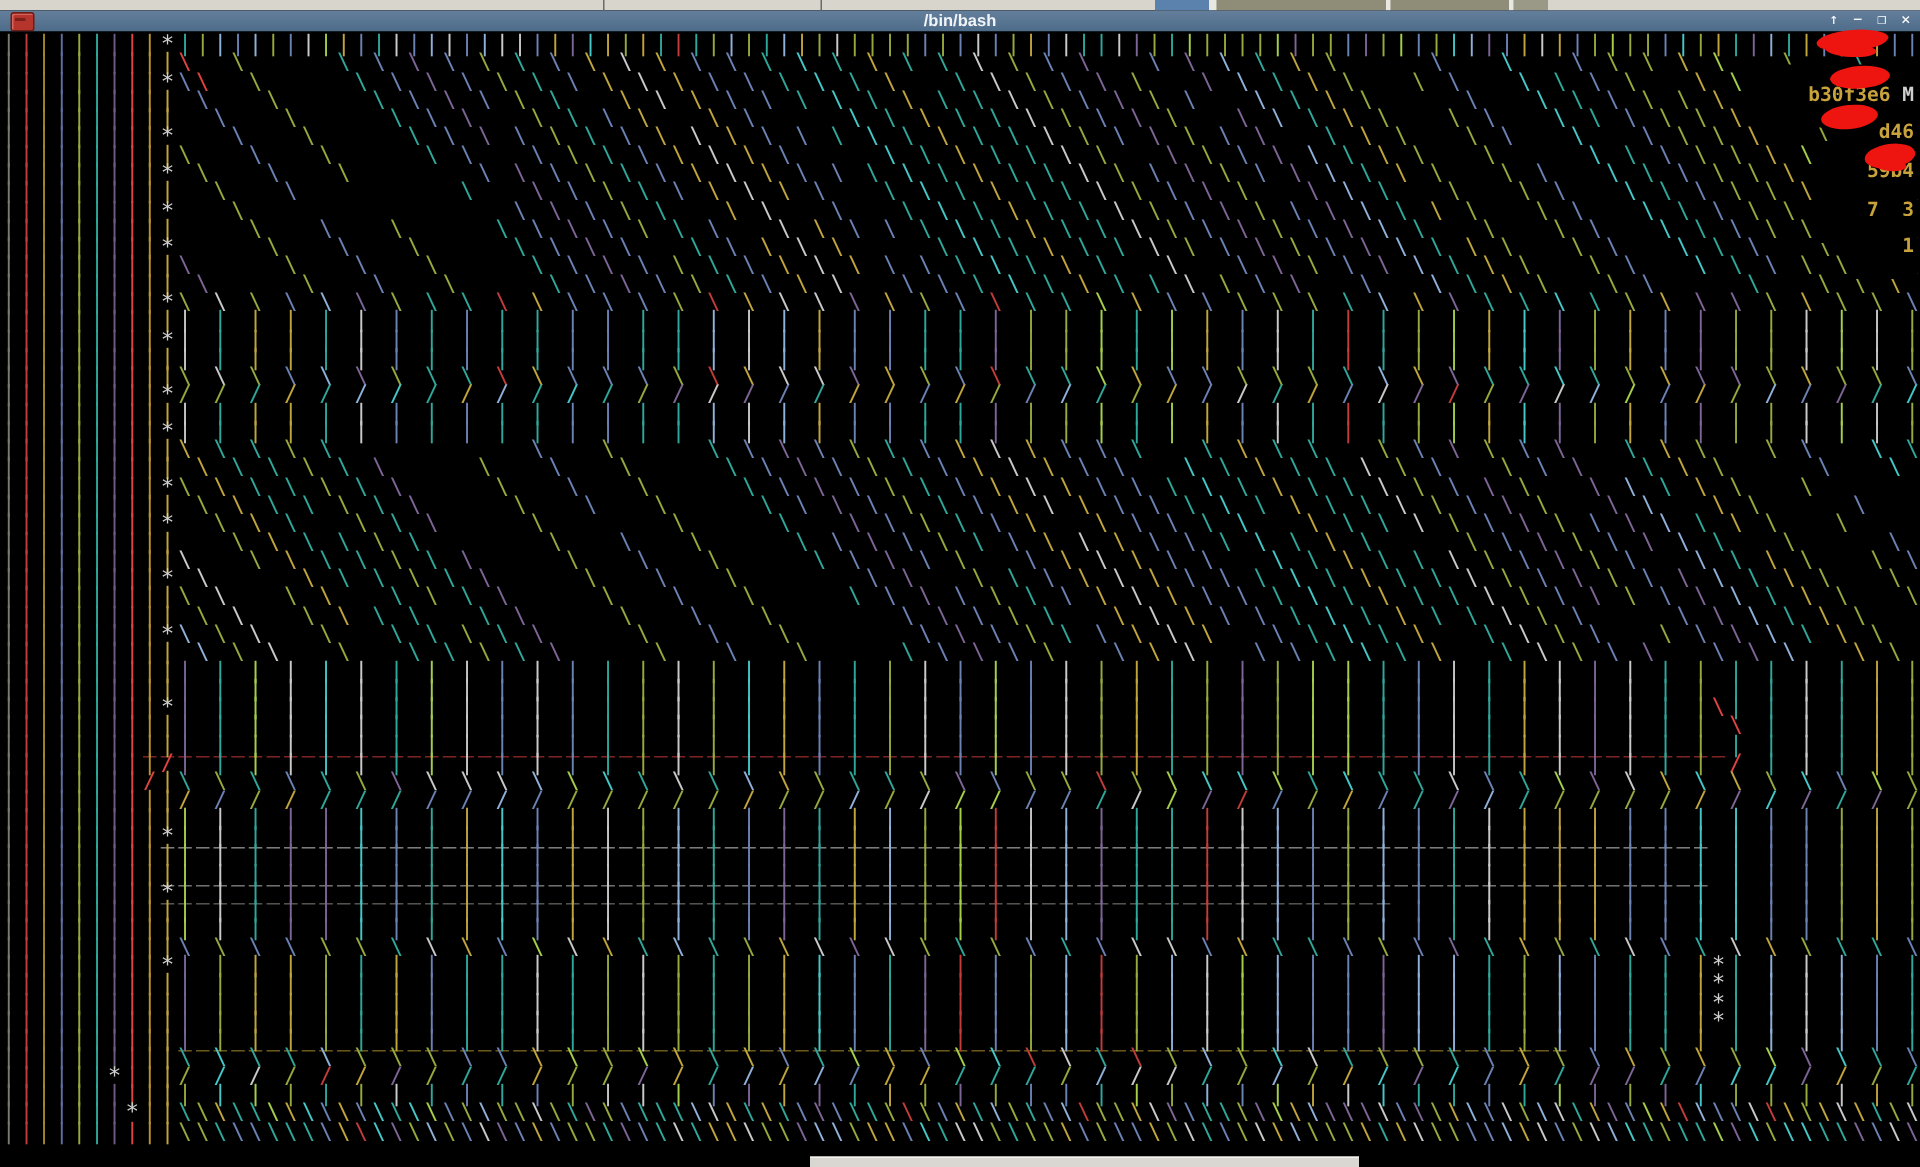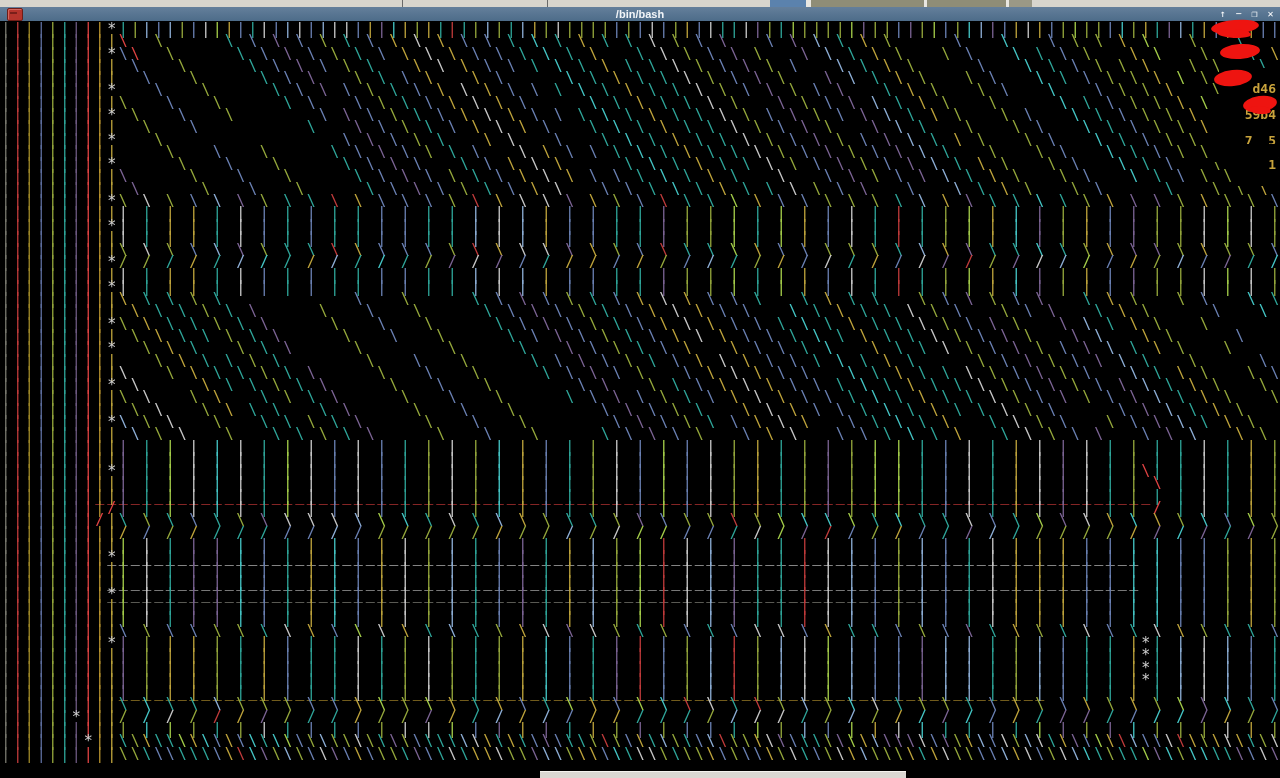--- a/index.html
+++ b/index.html
@@ -4059,28 +4059,31 @@
         <span style="left:1198.5px;color:#45c7c7">\</span>
         <span style="left:1210.3px;color:#2fa79b">\</span>
         <span style="left:1222.0px;color:#2fa79b">\</span>
         <span style="left:1233.8px;color:#7d6596">\</span>
         <span style="left:1245.5px;color:#6b82b5">\</span>
         <span style="left:1257.3px;color:#c9c9c9">\</span>
         <span style="left:1269.0px;color:#7d6596">\</span>
       </div>
     </div>
 
+  <div class="hash-line" style="top:22px">
+    <span>b30f3e6</span><span class="suffix"> M</span>
+  </div>
   <div class="hash-line" style="top:47px">
     <span>d46</span><span class="suffix"></span>
   </div>
   <div class="hash-line" style="top:73px">
     <span>59b4</span><span class="suffix"></span>
   </div>
   <div class="hash-line" style="top:99px">
-    <span>7  5</span><span class="suffix"></span>
+    <span>7  3</span><span class="suffix"></span>
   </div>
   <div class="hash-line" style="top:123px">
     <span>1</span><span class="suffix"></span>
   </div>
 
   <div id="blob-layer">
       <div class="blob" style="left: 1211px; top: -1px; width: 48px; height: 14px; transform: rotate(-5deg);"></div>
       <div class="blob" style="left: 1217px; top: 8px; width: 34px; height: 9px; transform: rotate(3deg);"></div>
       <div class="blob" style="left: 1220px; top: 23px; width: 40px; height: 15px; transform: rotate(-4deg);"></div>
       <div class="blob" style="left: 1214px; top: 49px; width: 38px; height: 16px; transform: rotate(-6deg);"></div>

